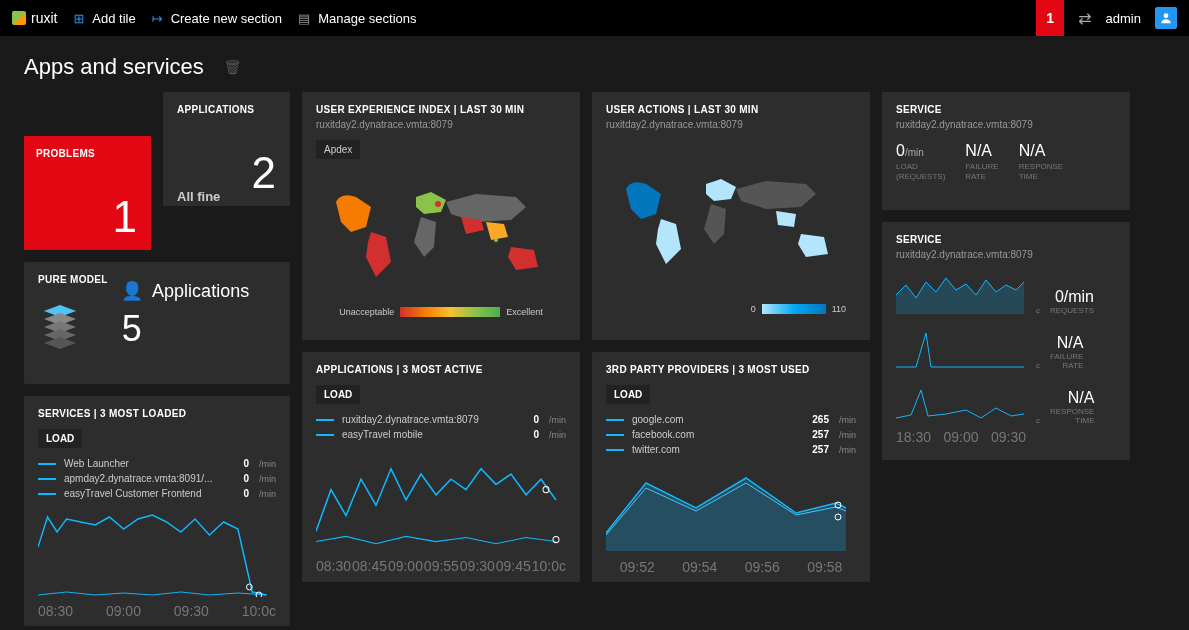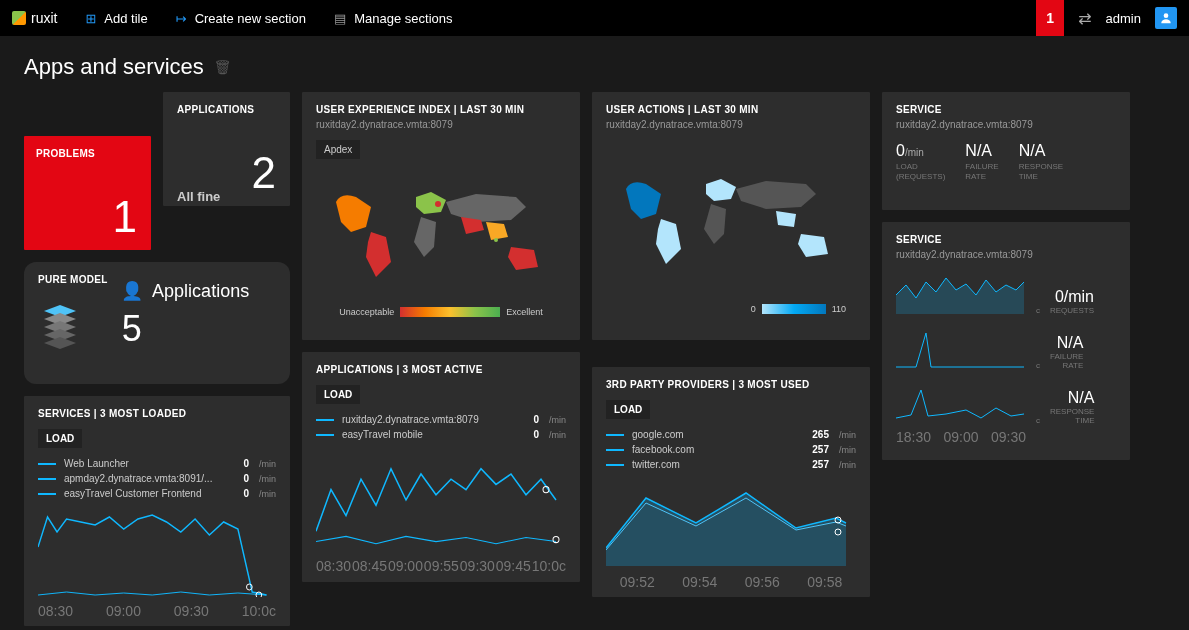--- a/index.html
+++ b/index.html
@@ -10,21 +10,21 @@
   width: 1189px;
   height: 630px;
   overflow: hidden;
 }
 .topbar {
   height: 36px;
   background: #000;
   display: flex;
   align-items: center;
   padding: 0 12px;
-  gap: 28px;
+  gap: 16px;
 }
 .logo {
   display: flex;
   align-items: center;
   gap: 5px;
   color: #fff;
   font-size: 14px;
 }
 .logo-mark {
   width: 14px;
@@ -67,30 +67,30 @@
   align-items: center;
   justify-content: center;
 }
 .page-title {
   color: #fff;
   font-size: 22px;
   font-weight: 300;
   padding: 18px 24px 12px;
   display: flex;
   align-items: center;
-  gap: 10px;
+  gap: 20px;
 }
 .dashboard {
   padding: 0 24px;
   display: flex;
   gap: 12px;
 }
 .col-left { width: 266px; display: flex; flex-direction: column; gap: 12px; }
 .col-mid1 { width: 278px; display: flex; flex-direction: column; gap: 12px; }
-.col-mid2 { width: 278px; display: flex; flex-direction: column; gap: 27px; }
+.col-mid2 { width: 278px; display: flex; flex-direction: column; gap: 12px; }
 .col-right { width: 248px; display: flex; flex-direction: column; gap: 12px; }
 .tile {
   background: #2d2d2d;
   border-radius: 1px;
   padding: 12px 14px;
 }
 .tile-title {
   font-size: 10px;
   font-weight: bold;
   color: #fff;
@@ -124,21 +124,21 @@
   color: #fff;
 }
 .allfine {
   position: absolute;
   left: 14px;
   bottom: 2px;
   font-size: 13px;
   color: #ccc;
   font-weight: bold;
 }
-.tile-pure { height: 122px; display: flex; gap: 14px; border-radius: 12px; }
+.tile-pure { height: 122px; display: flex; gap: 14px; }
 .stack-icon {
   width: 44px;
   height: 50px;
   margin-top: 18px;
 }
 .pure-right .app-label { font-size: 18px; color: #fff; display: flex; align-items: center; gap: 8px; margin-top: 6px; }
 .pure-right .app-count { font-size: 36px; color: #fff; margin-top: 6px; }
 .apdex-label {
   background: #222;
   display: inline-block;

